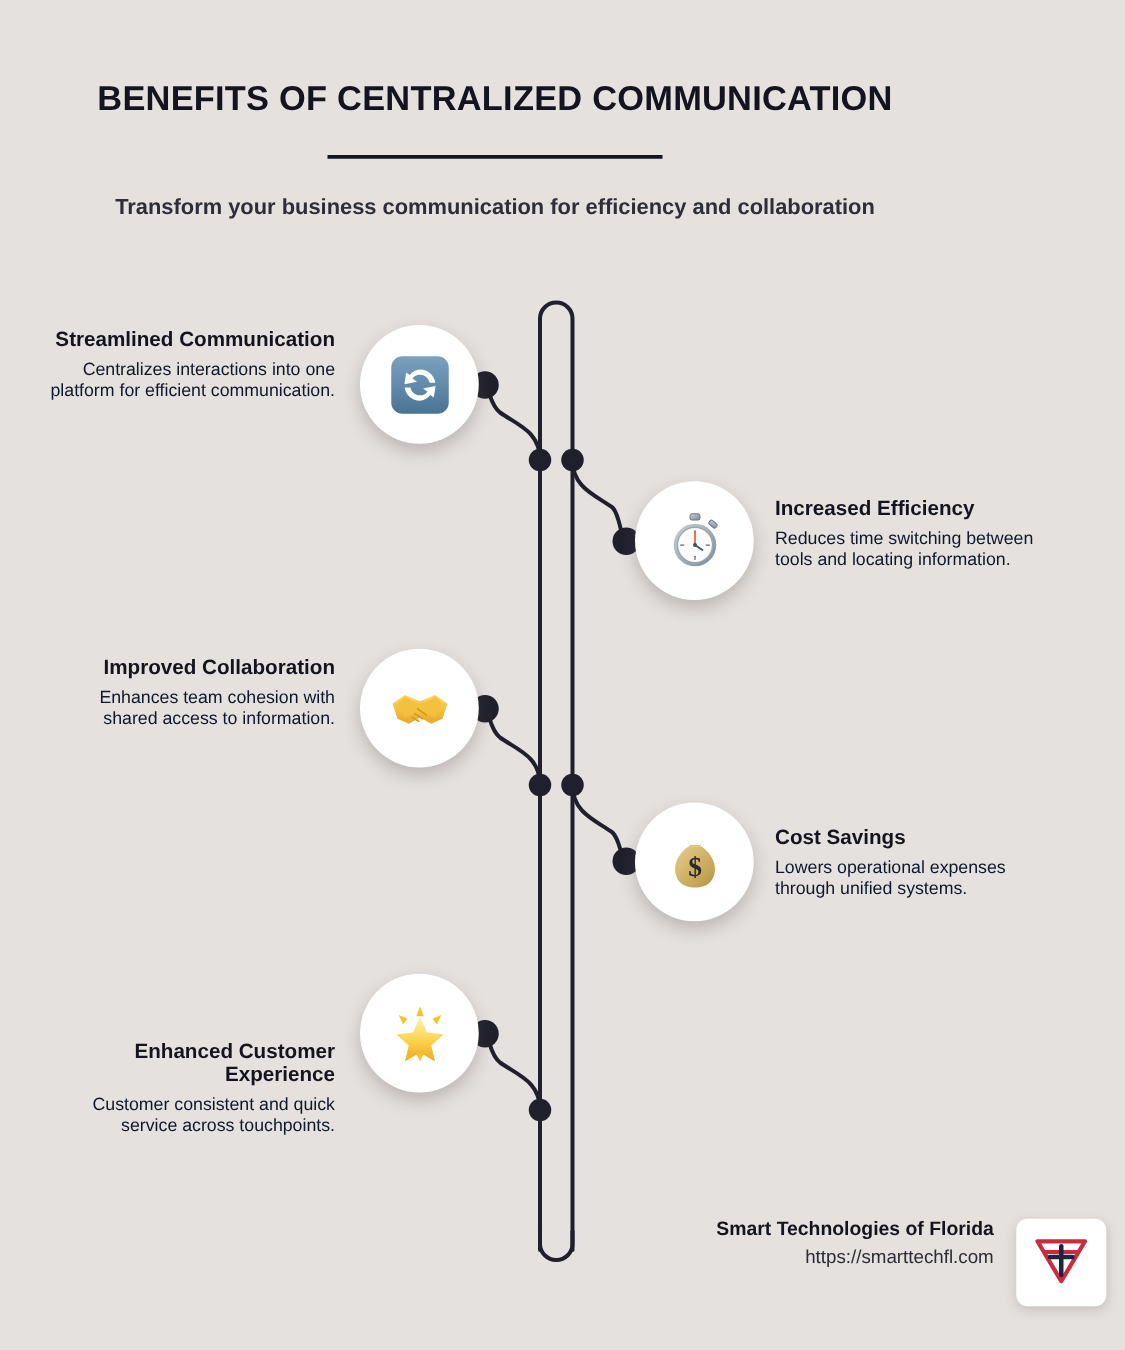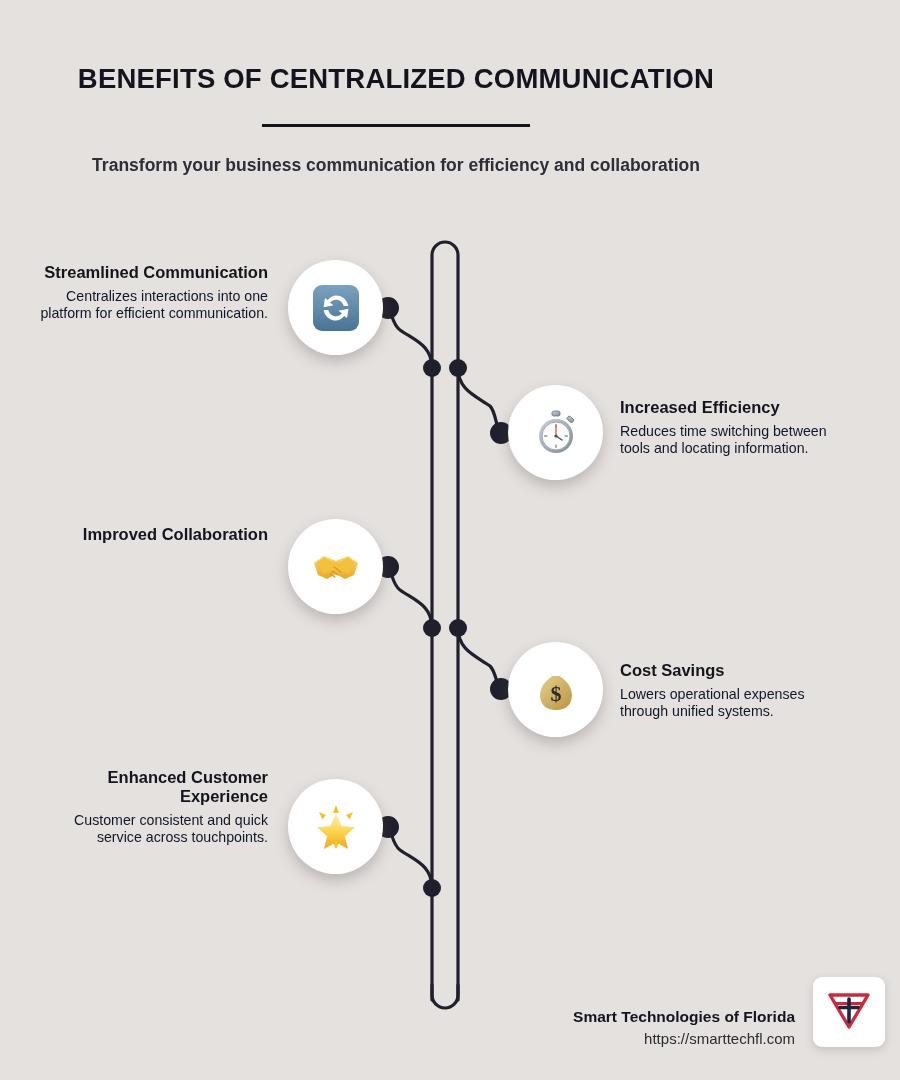--- a/index.html
+++ b/index.html
@@ -101,21 +101,21 @@
   }
 
   
   #footer {
     position: absolute;
     left: 455px;
     top: 975px;
     width: 430px;
     height: 72px;
     display: flex;
-    align-items: flex-end;
+    align-items: flex-start;
     justify-content: flex-end;
   }
   #footer-text {
     text-align: right;
     padding-right: 18px;
   }
   #company-name {
     margin: 0;
     font-size: 15.5px;
     font-weight: bold;
@@ -250,20 +250,21 @@
         <g stroke="#d99b1f" stroke-width="1.4" stroke-linecap="round" fill="none">
           <path d="M24 26 L31 31"></path>
           <path d="M22 30 L28 34"></path>
           <path d="M20 33 L25 36"></path>
         </g>
       </svg>
     </span>
   </div>
   <div class="text-block right-align" style="left:38px; top:525px;">
     <p class="item-title">Improved Collaboration</p>
+    <p class="item-desc">Enhances team cohesion with shared access to information.</p>
   </div>
 </div>
 
 <div class="item">
   <div class="icon-circle" style="left:508px; top:642px;">
     <span class="icon-glyph">
       <svg width="50" height="50" viewBox="0 0 50 50" xmlns="http://www.w3.org/2000/svg">
         <defs>
           <linearGradient id="gBag" x1="0" y1="0" x2="1" y2="1">
             <stop offset="0" stop-color="#e5cf8c"></stop>
@@ -296,21 +297,21 @@
         <g fill="#f7c324">
           <path d="M26 4 L29 12 L23 12 Z"></path>
           <path d="M9 11 L16 14 L12.5 18.5 Z"></path>
           <path d="M43 11 L36 14 L39.5 18.5 Z"></path>
           <path d="M26 48 L22.5 41 L29.5 41 Z"></path>
         </g>
         <path d="M26 12 L31.6 25 L45 26.3 L35 35.3 L38 48 L26 41.2 L14 48 L17 35.3 L7 26.3 L20.4 25 Z" fill="url(#gStar)"></path>
       </svg>
     </span>
   </div>
-  <div class="text-block right-align" style="left:38px; top:768px;">
+  <div class="text-block right-align" style="left:38px; top:832px;">
     <p class="item-title">Enhanced Customer Experience</p>
     <p class="item-desc">Customer consistent and quick service across touchpoints.</p>
   </div>
 </div>
 
 <div id="footer">
   <div id="footer-text">
     <p id="company-name">Smart Technologies of Florida</p>
     <p id="company-url">https://smarttechfl.com</p>
   </div>

